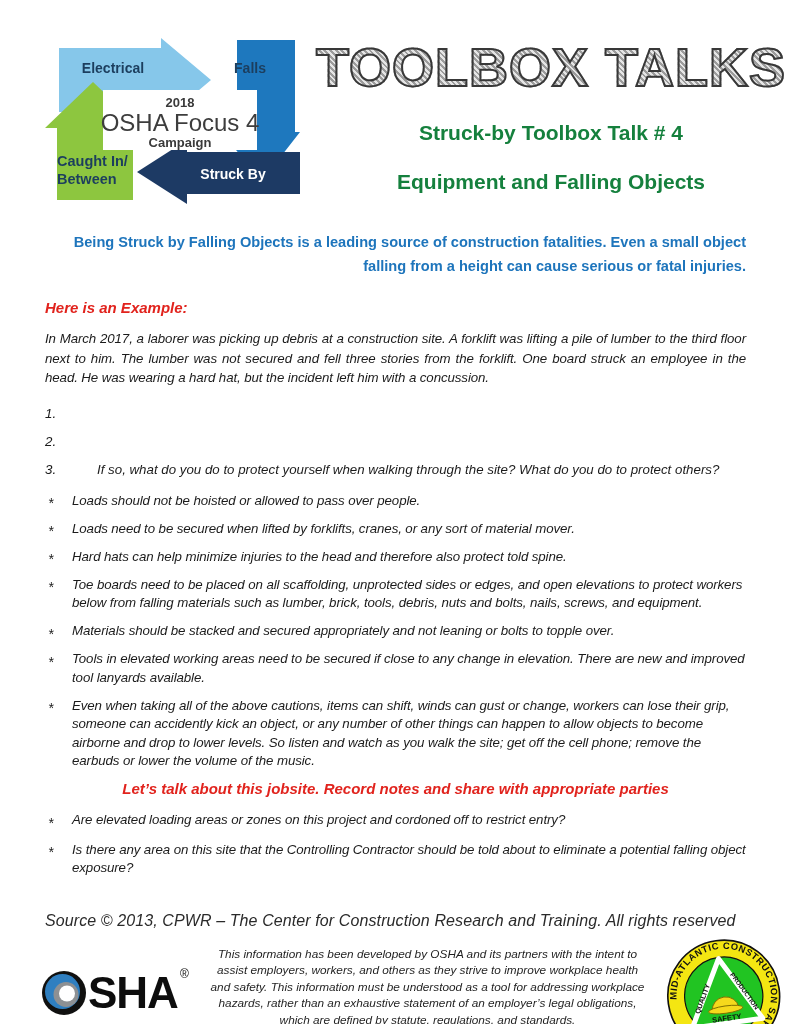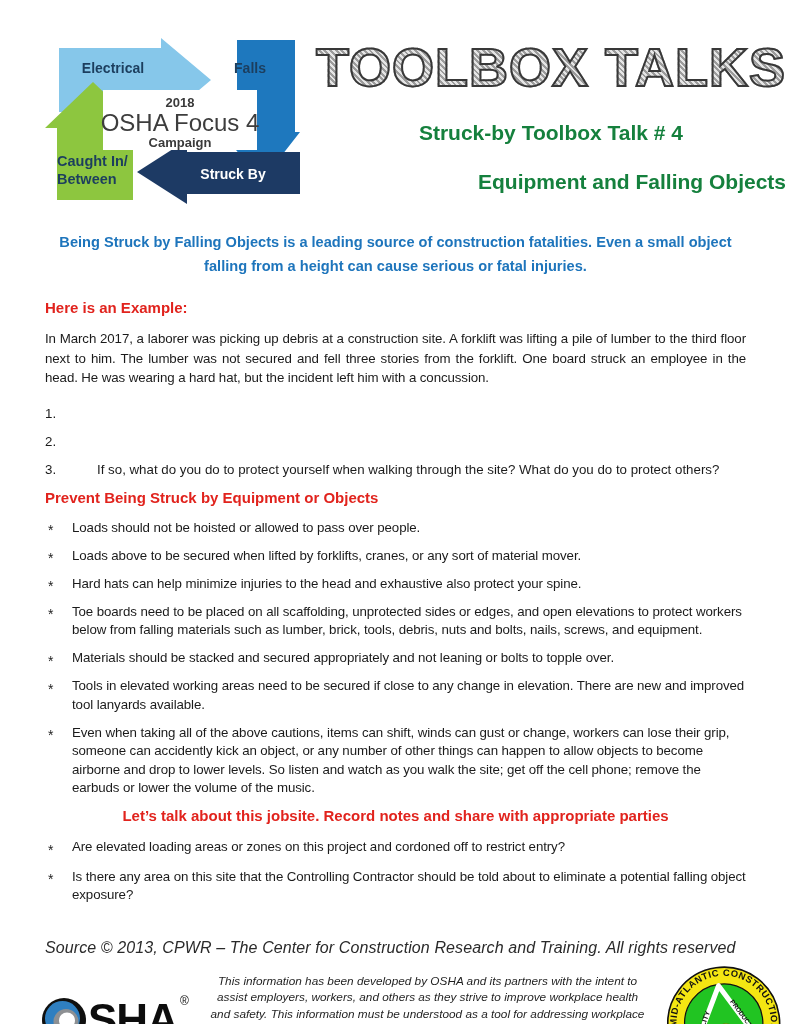--- a/index.html
+++ b/index.html
@@ -16,27 +16,27 @@
     font-size:54px;font-weight:800;letter-spacing:1px;line-height:1;
     margin-top:4px;white-space:nowrap;
     background-image:
       repeating-linear-gradient(45deg,#9c9c9c 0 2px,#e6e6e6 2px 4px),
       repeating-linear-gradient(-45deg,rgba(130,130,130,.55) 0 2px,rgba(235,235,235,.55) 2px 4px);
     -webkit-background-clip:text;background-clip:text;color:transparent;
     -webkit-text-stroke:2px #383838;
   }
   .subtitle{color:#15803d;font-weight:bold;font-size:21px;}
   .subtitle.s1{margin-top:27px;}
-  .subtitle.s2{margin-top:25px;text-align:right;}
+  .subtitle.s2{margin-top:25px;}
   
   .intro{
-    margin:24px 45px 0;text-align:center;font-weight:bold;
+    margin:24px 45px 0;text-align:right;font-weight:bold;
     color:#1e75bc;font-size:14.6px;line-height:1.65;
   }
-  .content{margin:16px 45px;}
+  .content{margin:16px 45px;font-style:italic;}
   .red-head{color:#e1231d;font-weight:bold;font-size:15px;}
   .red-head.example{margin-top:21px;}
   .para{font-size:13.3px;line-height:19.5px;text-align:justify;margin-top:13px;letter-spacing:-0.1px;}
   
   .qlist{margin-top:17px;}
   .qrow{display:flex;font-size:13.3px;line-height:18px;margin-bottom:10px;}
   .qnum{width:52px;flex:0 0 auto;}
   
   .red-head.prevent{margin-top:5px;}
   .blist{margin-top:13px;}
@@ -108,25 +108,24 @@
       </div>
       <div class="qrow">
         <span class="qnum">2.</span>
       </div>
       <div class="qrow">
         <span class="qnum">3.</span>
         <span>If so, what do you do to protect yourself when walking through the site?  What do you do to protect others?</span>
       </div>
     </div>
 
-    <div class="red-head prevent">Prevent Being Struck by Equipment or Objects</div>
     <div class="blist">
       <div class="bitem">Loads should not be hoisted or allowed to pass over people.</div>
-      <div class="bitem">Loads above to be secured when lifted by forklifts, cranes, or any sort of material mover.</div>
-      <div class="bitem">Hard hats can help minimize injuries to the head and exhaustive also protect your spine.</div>
+      <div class="bitem">Loads need to be secured when lifted by forklifts, cranes, or any sort of material mover.</div>
+      <div class="bitem">Hard hats can help minimize injuries to the head and therefore also protect told spine.</div>
       <div class="bitem">Toe boards need to be placed on all scaffolding, unprotected sides or edges, and open elevations to protect workers below from falling materials such as lumber, brick, tools, debris, nuts and bolts, nails, screws, and equipment.</div>
       <div class="bitem">Materials should be stacked and secured appropriately and not leaning or bolts to topple over.</div>
       <div class="bitem">Tools in elevated working areas need to be secured if close to any change in elevation.  There are new and improved tool lanyards available.</div>
       <div class="bitem">Even when taking all of the above cautions, items can shift, winds can gust or change, workers can lose their grip, someone can accidently kick an object, or any number of other things can happen to allow objects to become airborne and drop to lower levels. So listen and watch as you walk the site; get off the cell phone; remove the earbuds or lower the volume of the music.</div>
     </div>
 
     <div class="red-head jobsite">Let’s talk about this jobsite. Record notes and share with appropriate parties</div>
     <div class="blist job">
       <div class="bitem">Are elevated loading areas or zones on this project and cordoned off to restrict entry?</div>
       <div class="bitem">Is there any area on this site that the Controlling Contractor should be told about to eliminate a potential falling object exposure?</div>

